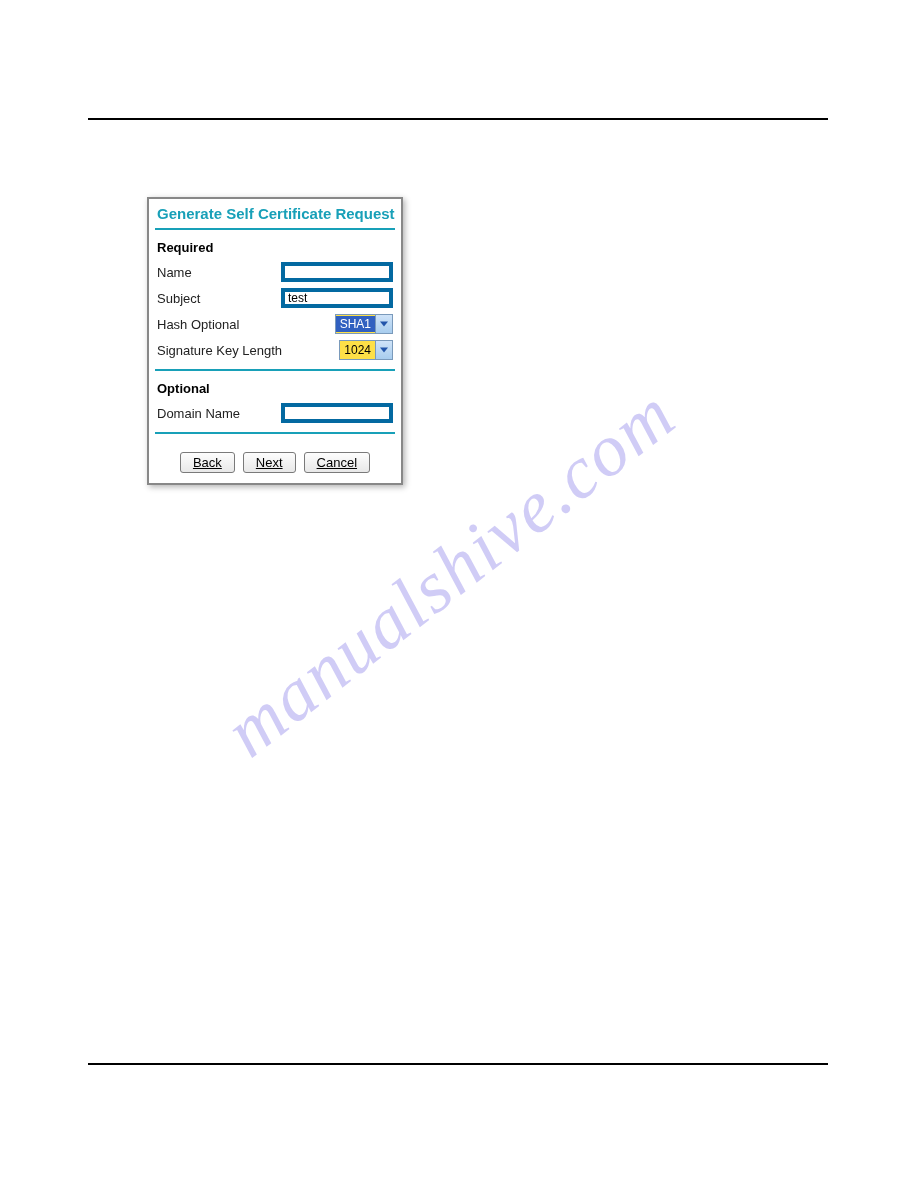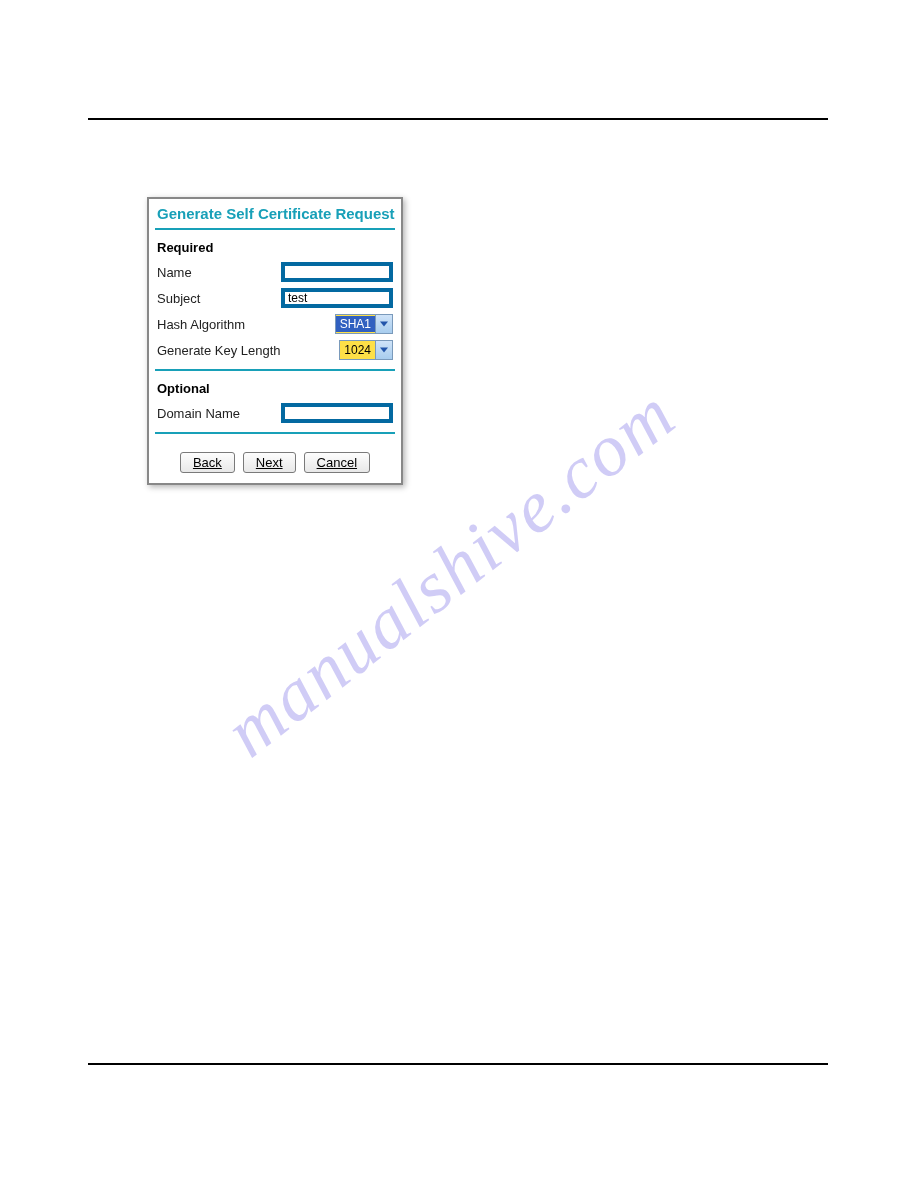--- a/index.html
+++ b/index.html
@@ -155,34 +155,34 @@
     <label>Name</label>
     <input class="text-input" value="" style="">
   </div>
 
   <div class="form-row">
     <label>Subject</label>
     <input class="text-input" value="test" style="">
   </div>
 
   <div class="form-row">
-    <label>Hash Algorithm</label>
+    <label>Hash Optional</label>
     <div class="select-wrap">
       <span class="select-value highlighted">SHA1</span>
       <span class="select-arrow">
         <svg viewBox="0 0 10 6">
             <path d="M0 0 L10 0 L5 6 Z" fill="#2255aa"></path>
           </svg>
       </span>
     </div>
   </div>
 
 
   <div class="form-row">
-    <label>Generate Key Length</label>
+    <label>Signature Key Length</label>
     <div class="select-wrap">
       <span class="select-value">1024</span>
       <span class="select-arrow">
         <svg viewBox="0 0 10 6">
             <path d="M0 0 L10 0 L5 6 Z" fill="#2255aa"></path>
           </svg>
       </span>
     </div>
   </div>
 

